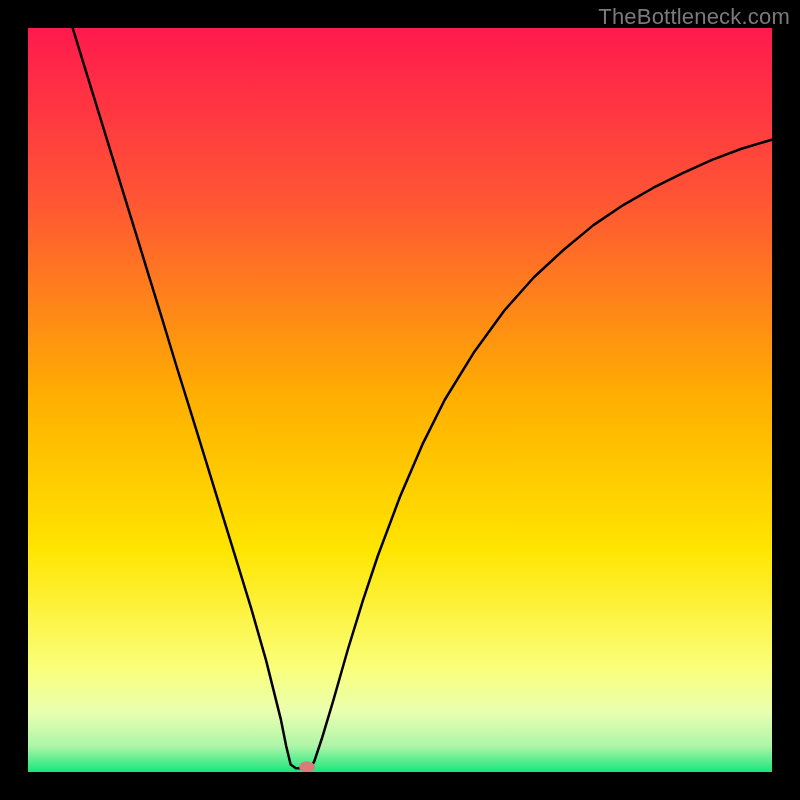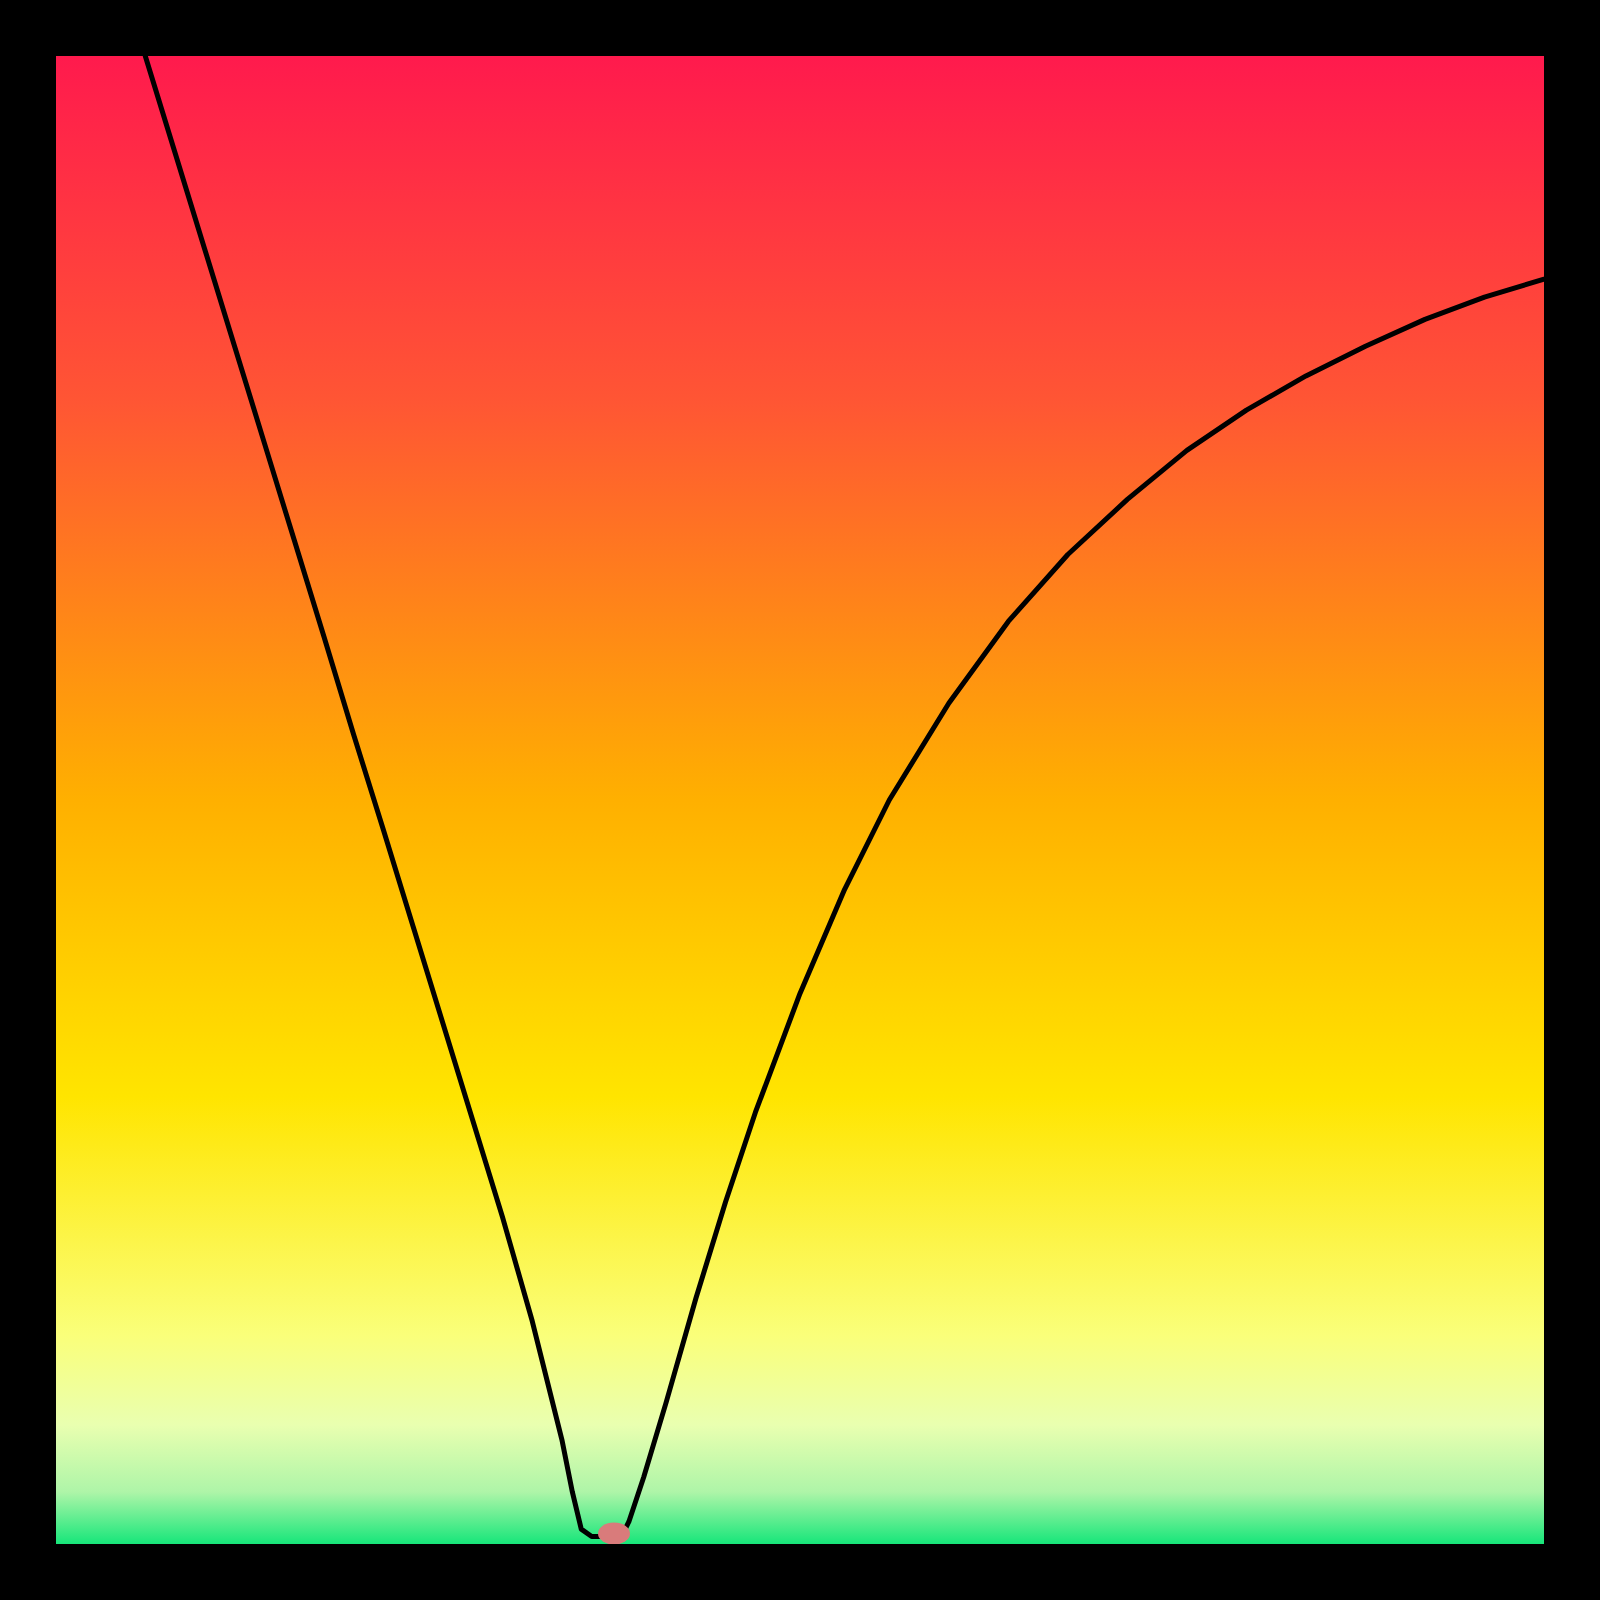--- a/index.html
+++ b/index.html
@@ -36,20 +36,21 @@
     z-index: 20;
   }
   svg {
     display: block;
   }
 </style>
 </head>
 <body>
 
 <div class="frame">
+  <div class="watermark">TheBottleneck.com</div>
   <div class="plot-area">
     <svg id="chart-svg" width="744" height="744" viewBox="0 0 744 744" preserveAspectRatio="none">
       <defs>
         <linearGradient id="bg-grad" x1="0" y1="0" x2="0" y2="1">
             <stop offset="0%" stop-color="#ff1a4d"></stop>
             <stop offset="23%" stop-color="#ff5534"></stop>
             <stop offset="50%" stop-color="#ffb000"></stop>
             <stop offset="70%" stop-color="#ffe500"></stop>
             <stop offset="86%" stop-color="#faff7a"></stop>
             <stop offset="92%" stop-color="#e9ffb0"></stop>

